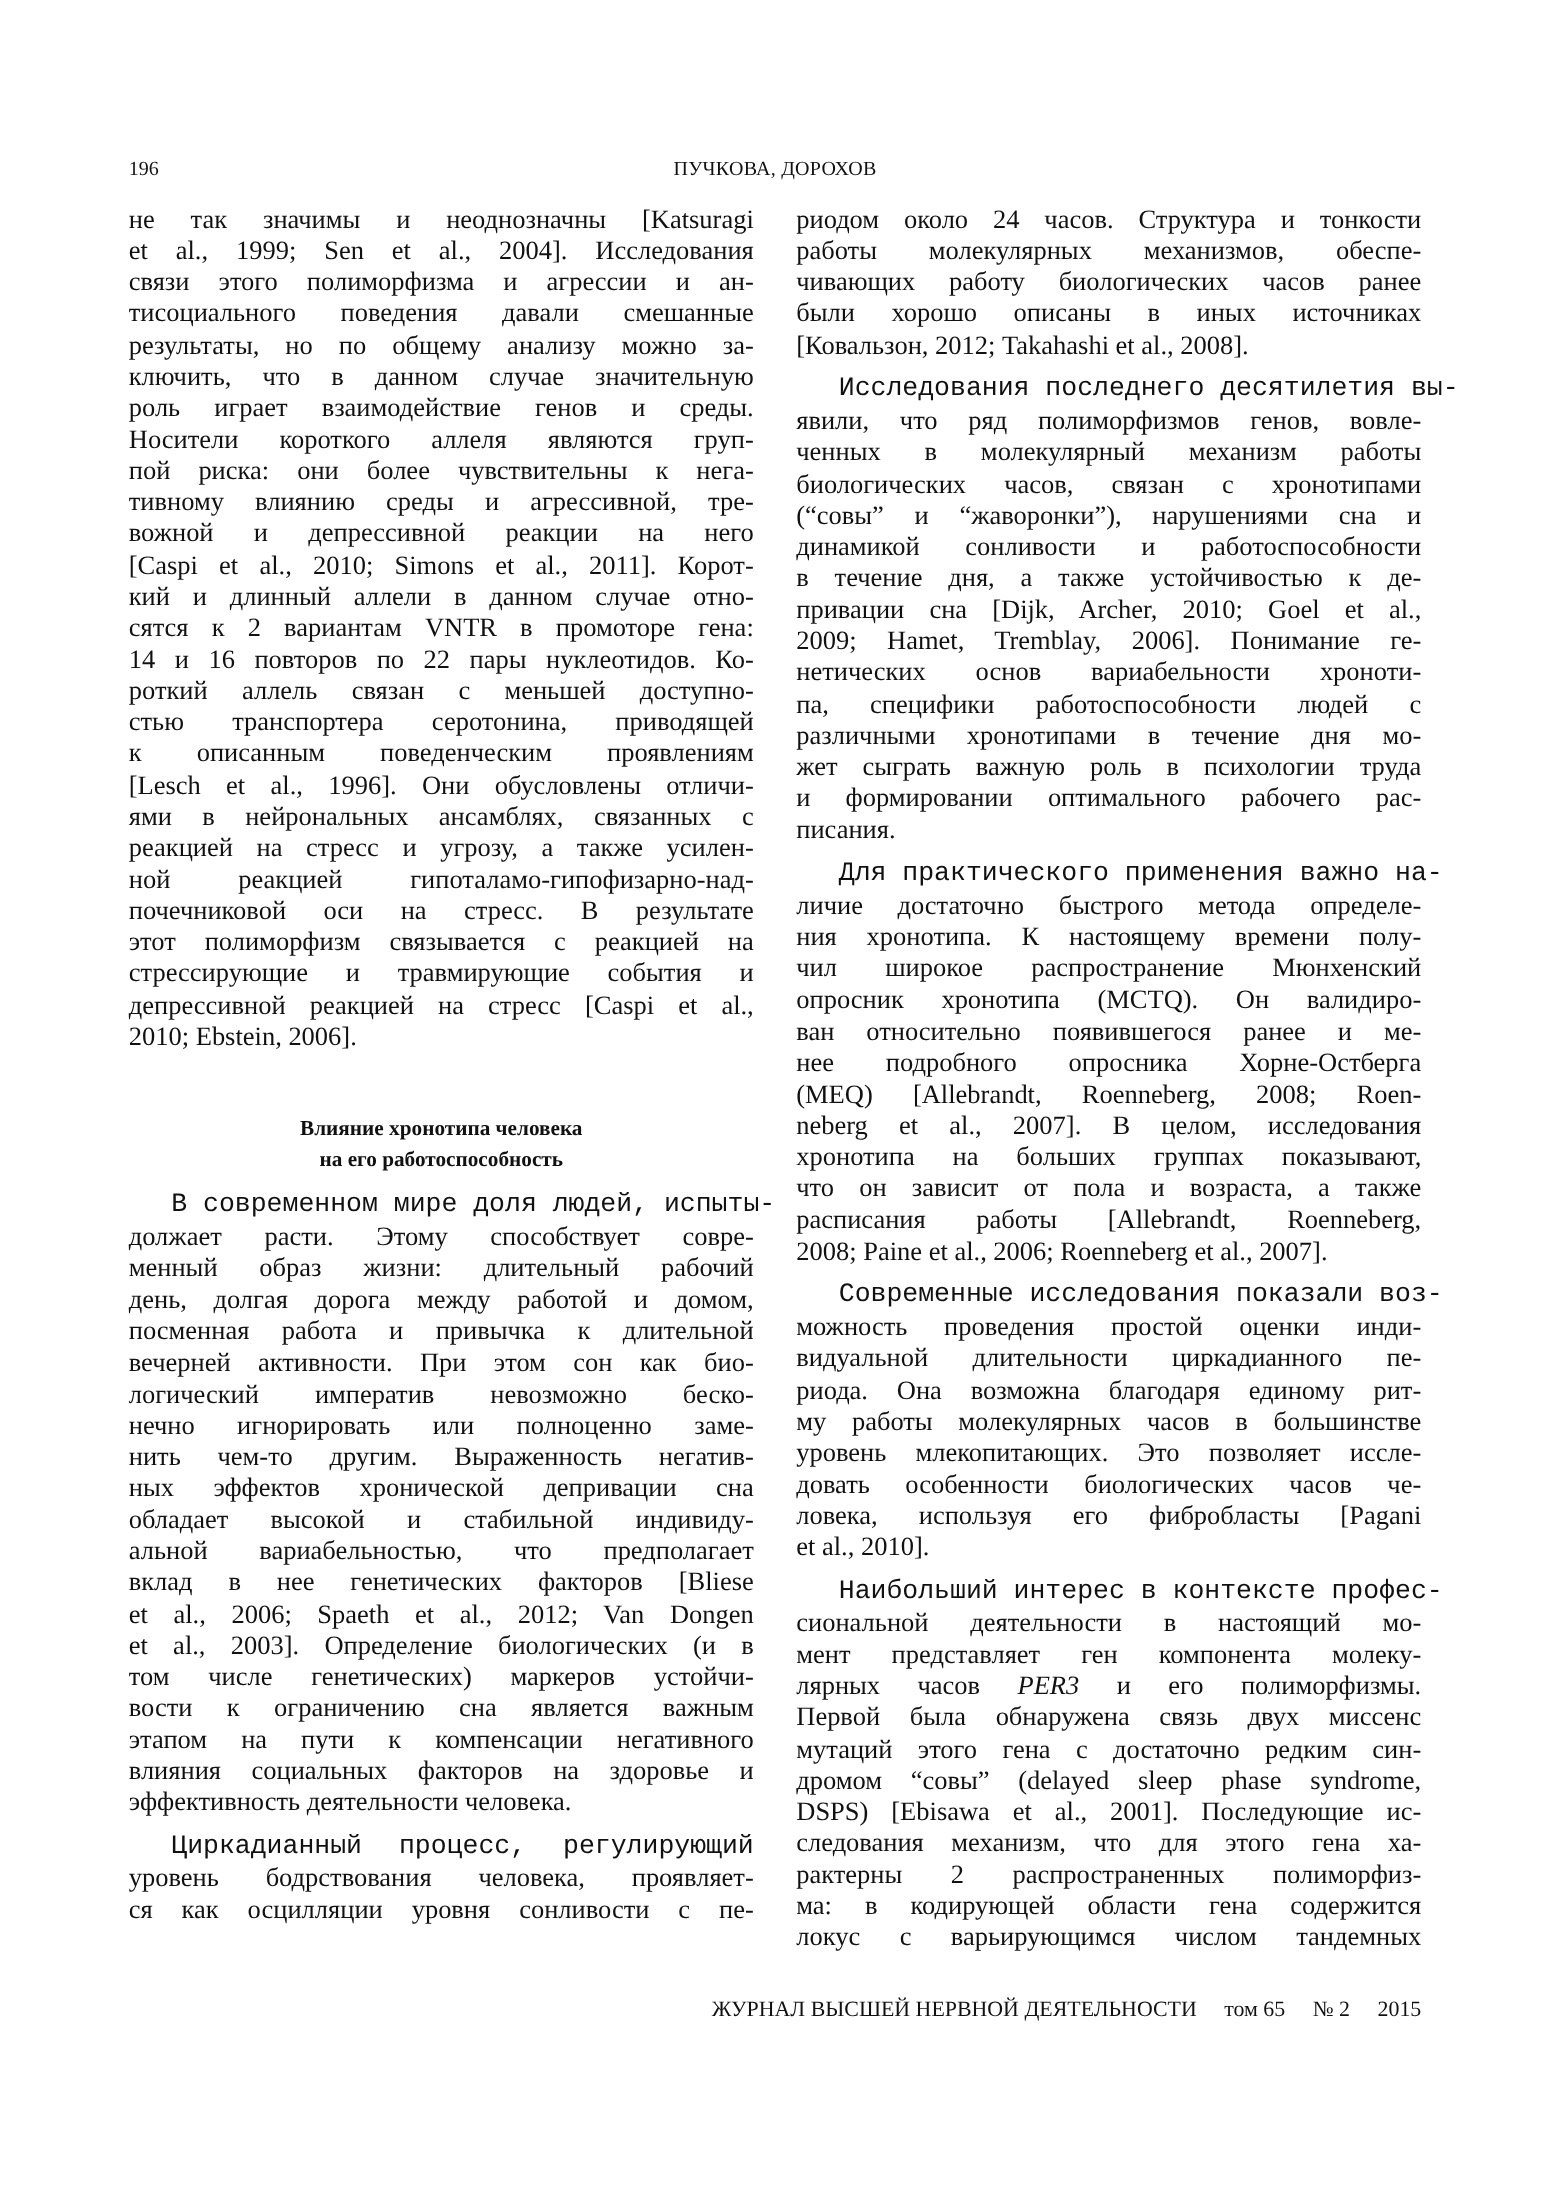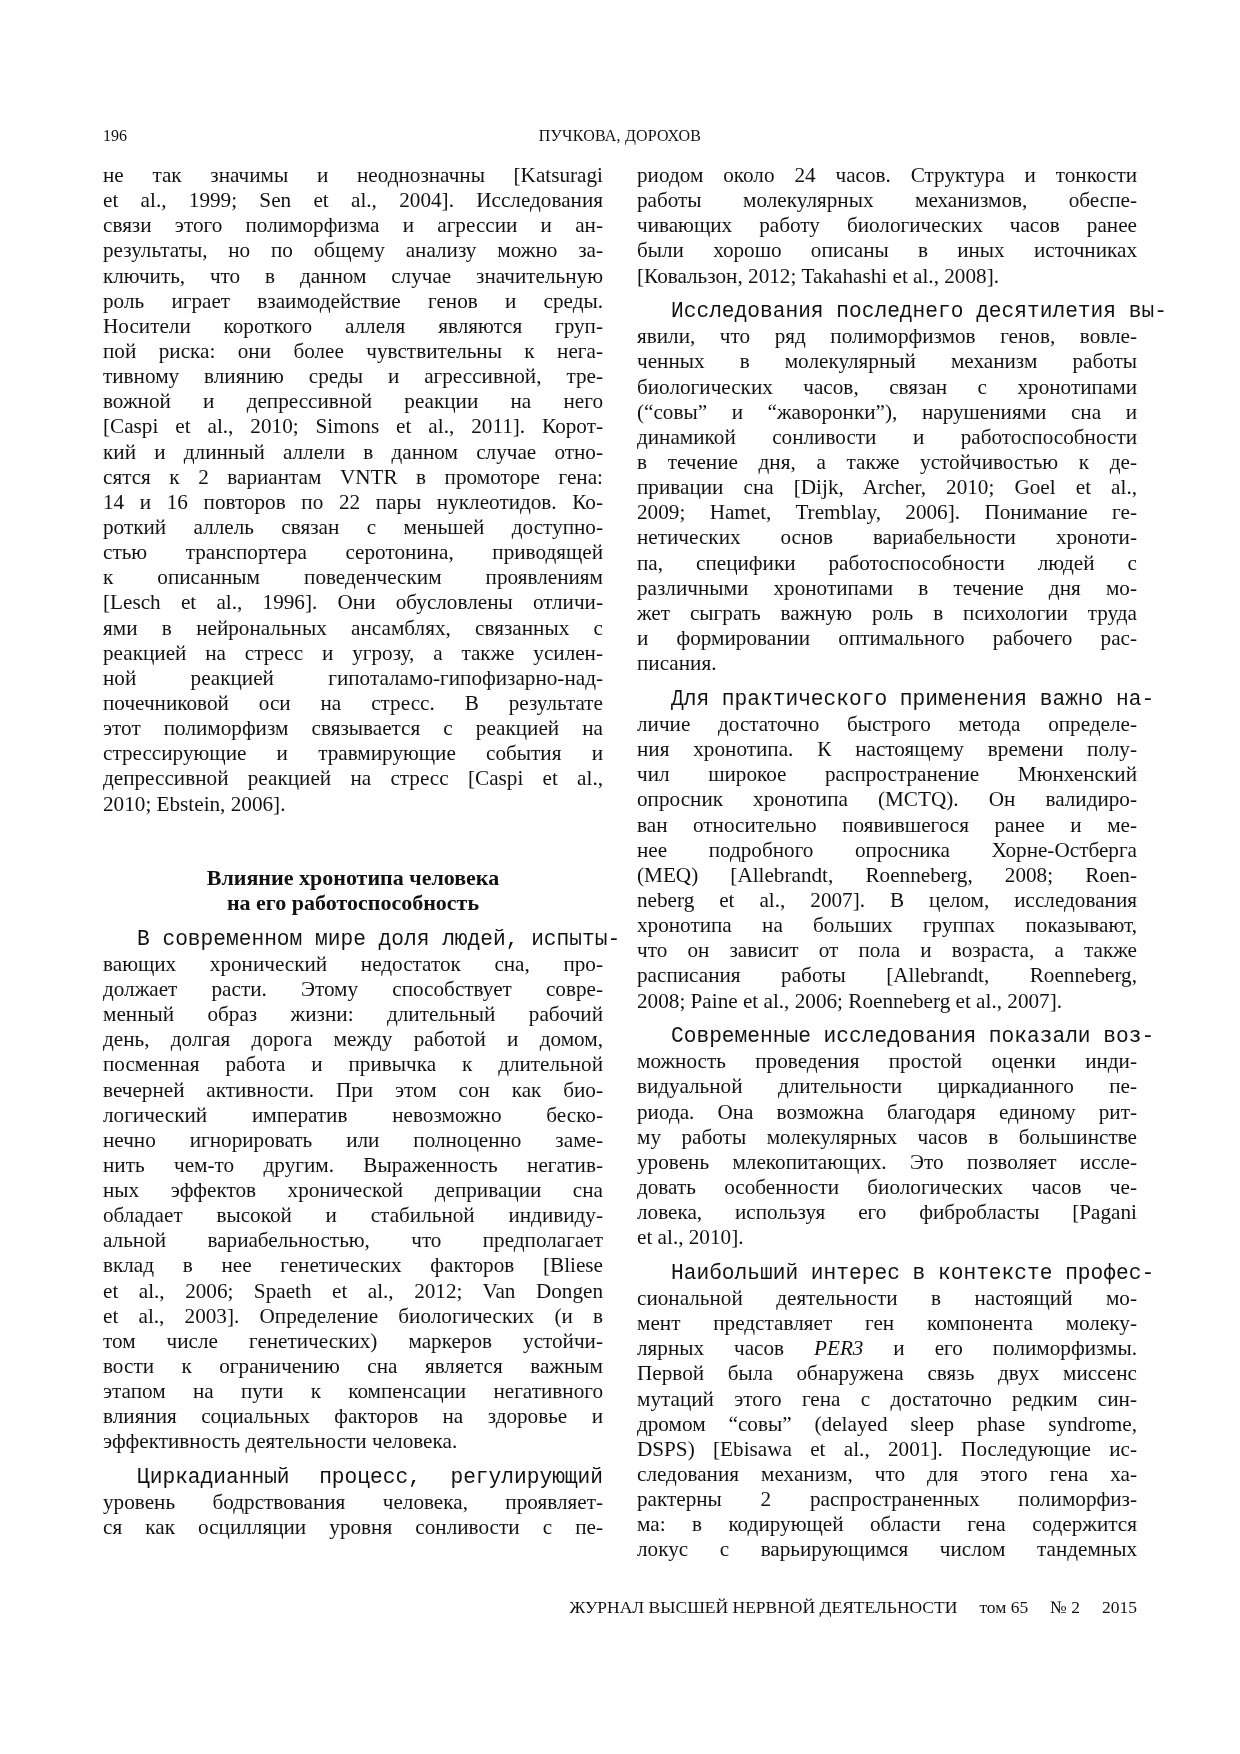--- a/index.html
+++ b/index.html
@@ -9,41 +9,42 @@
                   font-size: 16px; }
   .page-number { position: absolute; left: 0; top: 0; }
   .authors { position: absolute; left: 0; right: 0; top: 0; text-align: center; letter-spacing: 0.2px; }
   .column { position: absolute; top: 163px; width: 500px; font-size: 21.2px; line-height: 25.15px; }
   .col-left { left: 103px; }
   .col-right { left: 637px; }
   .para { margin: 0 0 10.5px 0; }
   .line { display: block; white-space: nowrap; text-align: justify; text-align-last: justify; height: 25.15px; overflow: visible; }
   .line.last { text-align-last: left; }
   .line.indent { padding-left: 34px; font-family: Liberation Mono, monospace; }
-  .heading { font-weight: bold; text-align: center; font-size: 22px; line-height: 25px; margin: 48px 0 12px 0; }
+  .heading { font-weight: bold; text-align: center; font-size: 17px; line-height: 25px; margin: 48px 0 12px 0; }
   .heading .hline { display: block; }
   .footer { position: absolute; top: 1597px; right: 103px; font-size: 17.5px; white-space: nowrap; }
   .footer span { margin-left: 0; text-align: center; }
   .footer .gap { display: inline-block; width: 22px; }
   em.gene { font-style: italic; }
 </style>
 </head>
 <body>
 
 <div class="running-head">
   <span class="page-number">196</span>
   <span class="authors">ПУЧКОВА, ДОРОХОВ</span>
 </div>
 
 <div class="column col-left">
   <div id="left-pre">
       <div class="para">
         <span class="line">не так значимы и неоднозначны [Katsuragi</span>
         <span class="line">et al., 1999; Sen et al., 2004]. Исследования</span>
         <span class="line">связи этого полиморфизма и агрессии и ан-</span>
+        <span class="line">тисоциального поведения давали смешанные</span>
         <span class="line">результаты, но по общему анализу можно за-</span>
         <span class="line">ключить, что в данном случае значительную</span>
         <span class="line">роль играет взаимодействие генов и среды.</span>
         <span class="line">Носители короткого аллеля являются груп-</span>
         <span class="line">пой риска: они более чувствительны к нега-</span>
         <span class="line">тивному влиянию среды и агрессивной, тре-</span>
         <span class="line">вожной и депрессивной реакции на него</span>
         <span class="line">[Caspi et al., 2010; Simons et al., 2011]. Корот-</span>
         <span class="line">кий и длинный аллели в данном случае отно-</span>
         <span class="line">сятся к 2 вариантам VNTR в промоторе гена:</span>
@@ -62,21 +63,20 @@
         <span class="line last">2010; Ebstein, 2006].</span>
       </div>
     </div>
   <div class="heading">
     <span class="hline">Влияние хронотипа человека</span>
     <span class="hline">на его работоспособность</span>
   </div>
   <div id="left-post">
       <div class="para">
         <span class="line indent">В современном мире доля людей, испыты-</span>
-        <span class="line">вающих хронический недостаток сна, про-</span>
         <span class="line">должает расти. Этому способствует совре-</span>
         <span class="line">менный образ жизни: длительный рабочий</span>
         <span class="line">день, долгая дорога между работой и домом,</span>
         <span class="line">посменная работа и привычка к длительной</span>
         <span class="line">вечерней активности. При этом сон как био-</span>
         <span class="line">логический императив невозможно беско-</span>
         <span class="line">нечно игнорировать или полноценно заме-</span>
         <span class="line">нить чем-то другим. Выраженность негатив-</span>
         <span class="line">ных эффектов хронической депривации сна</span>
         <span class="line">обладает высокой и стабильной индивиду-</span>

